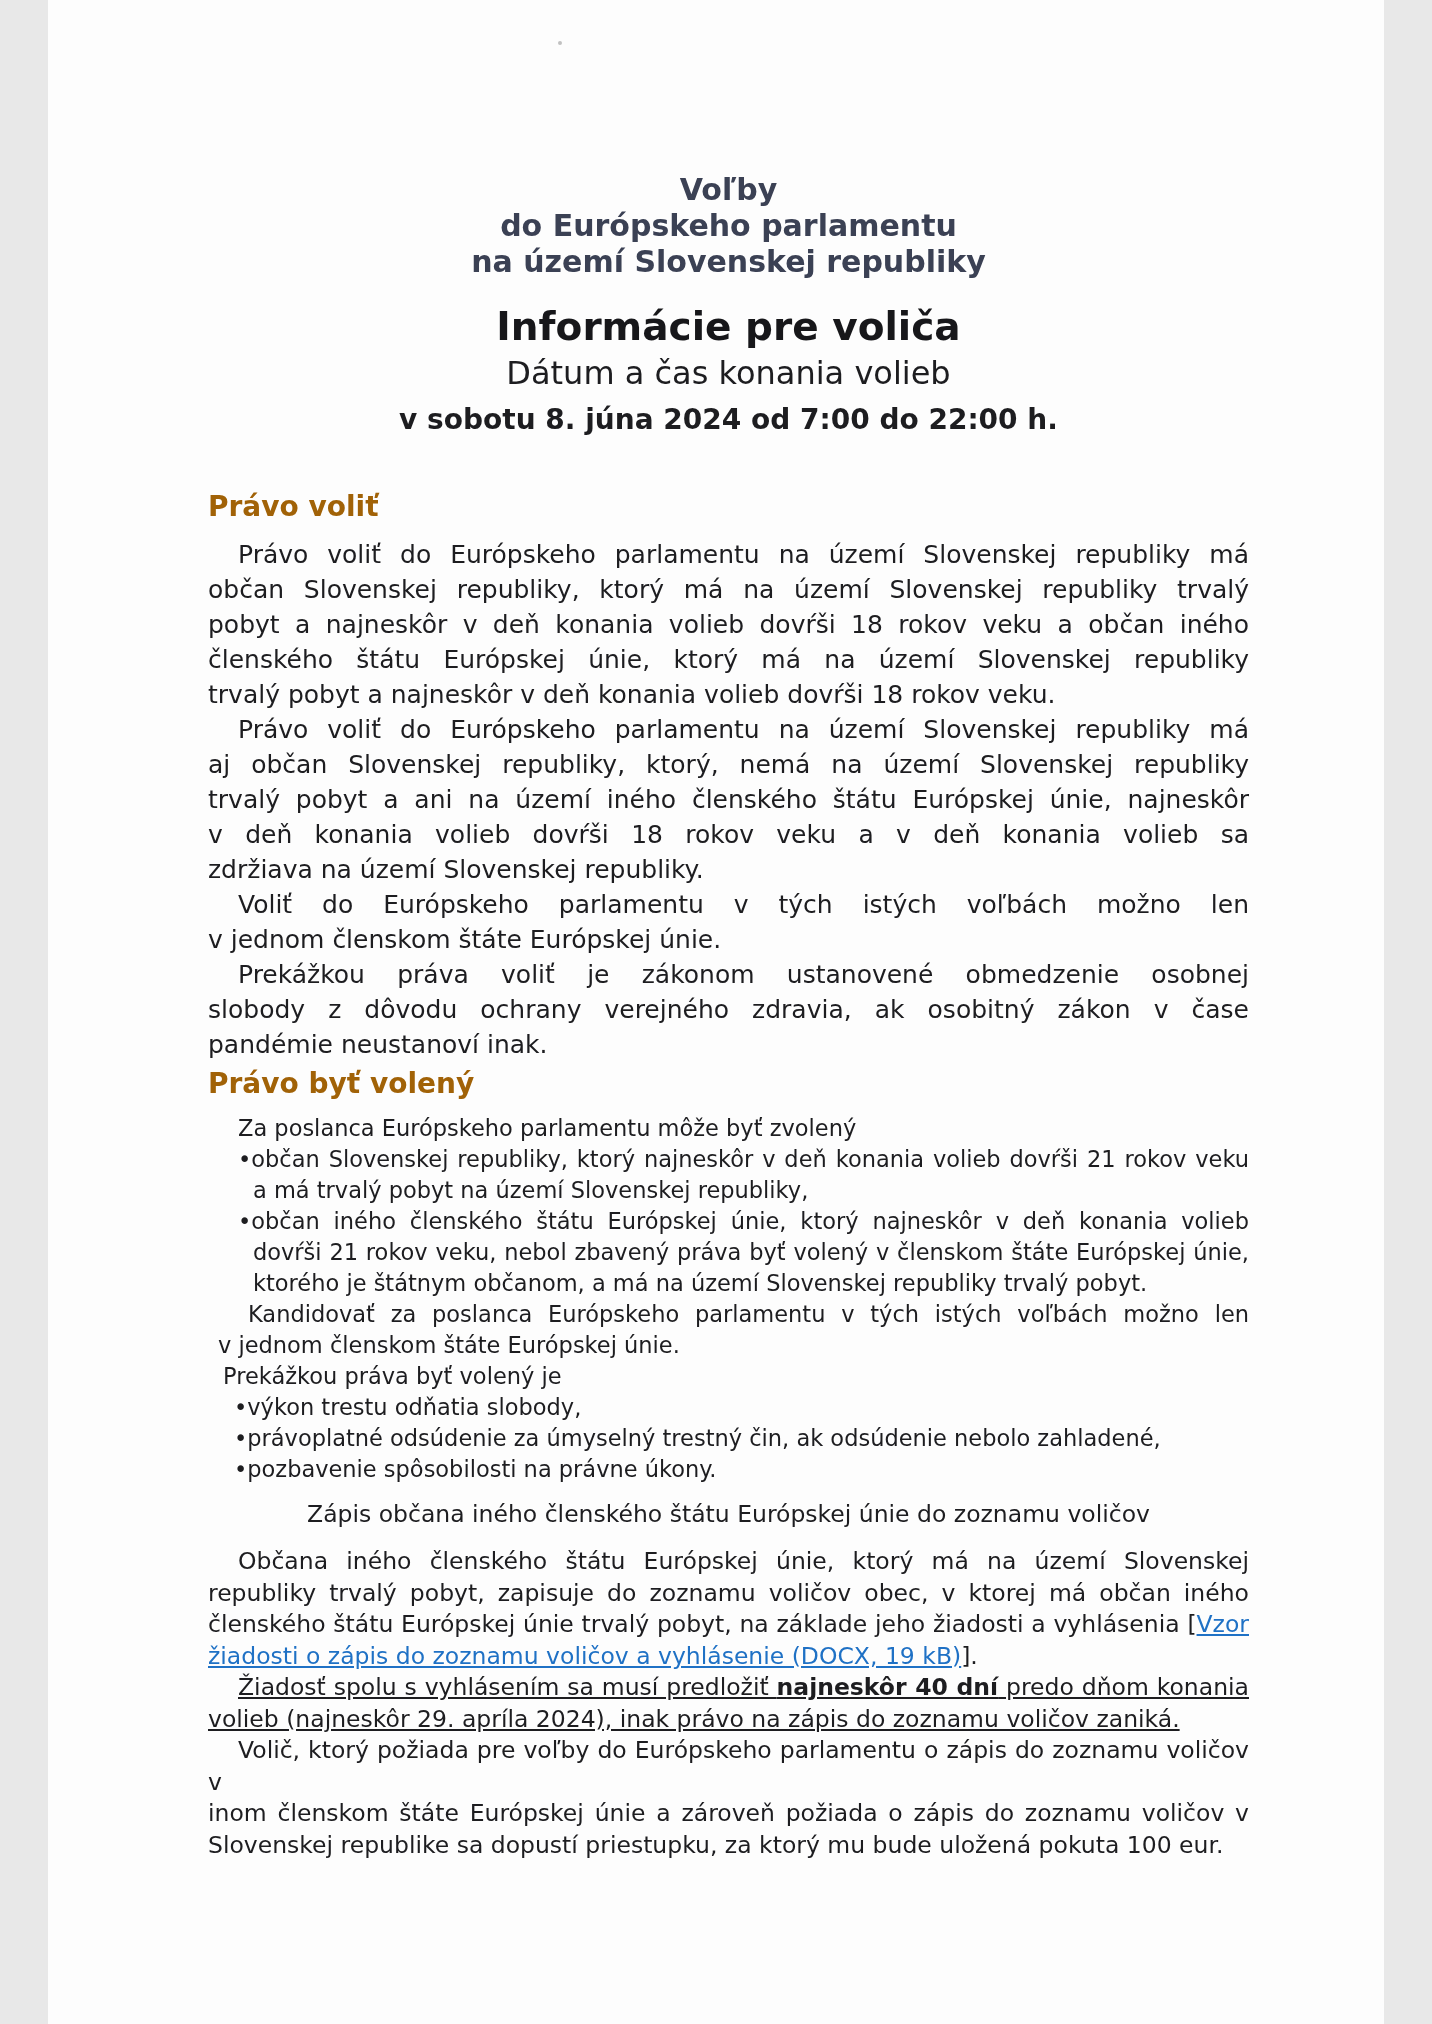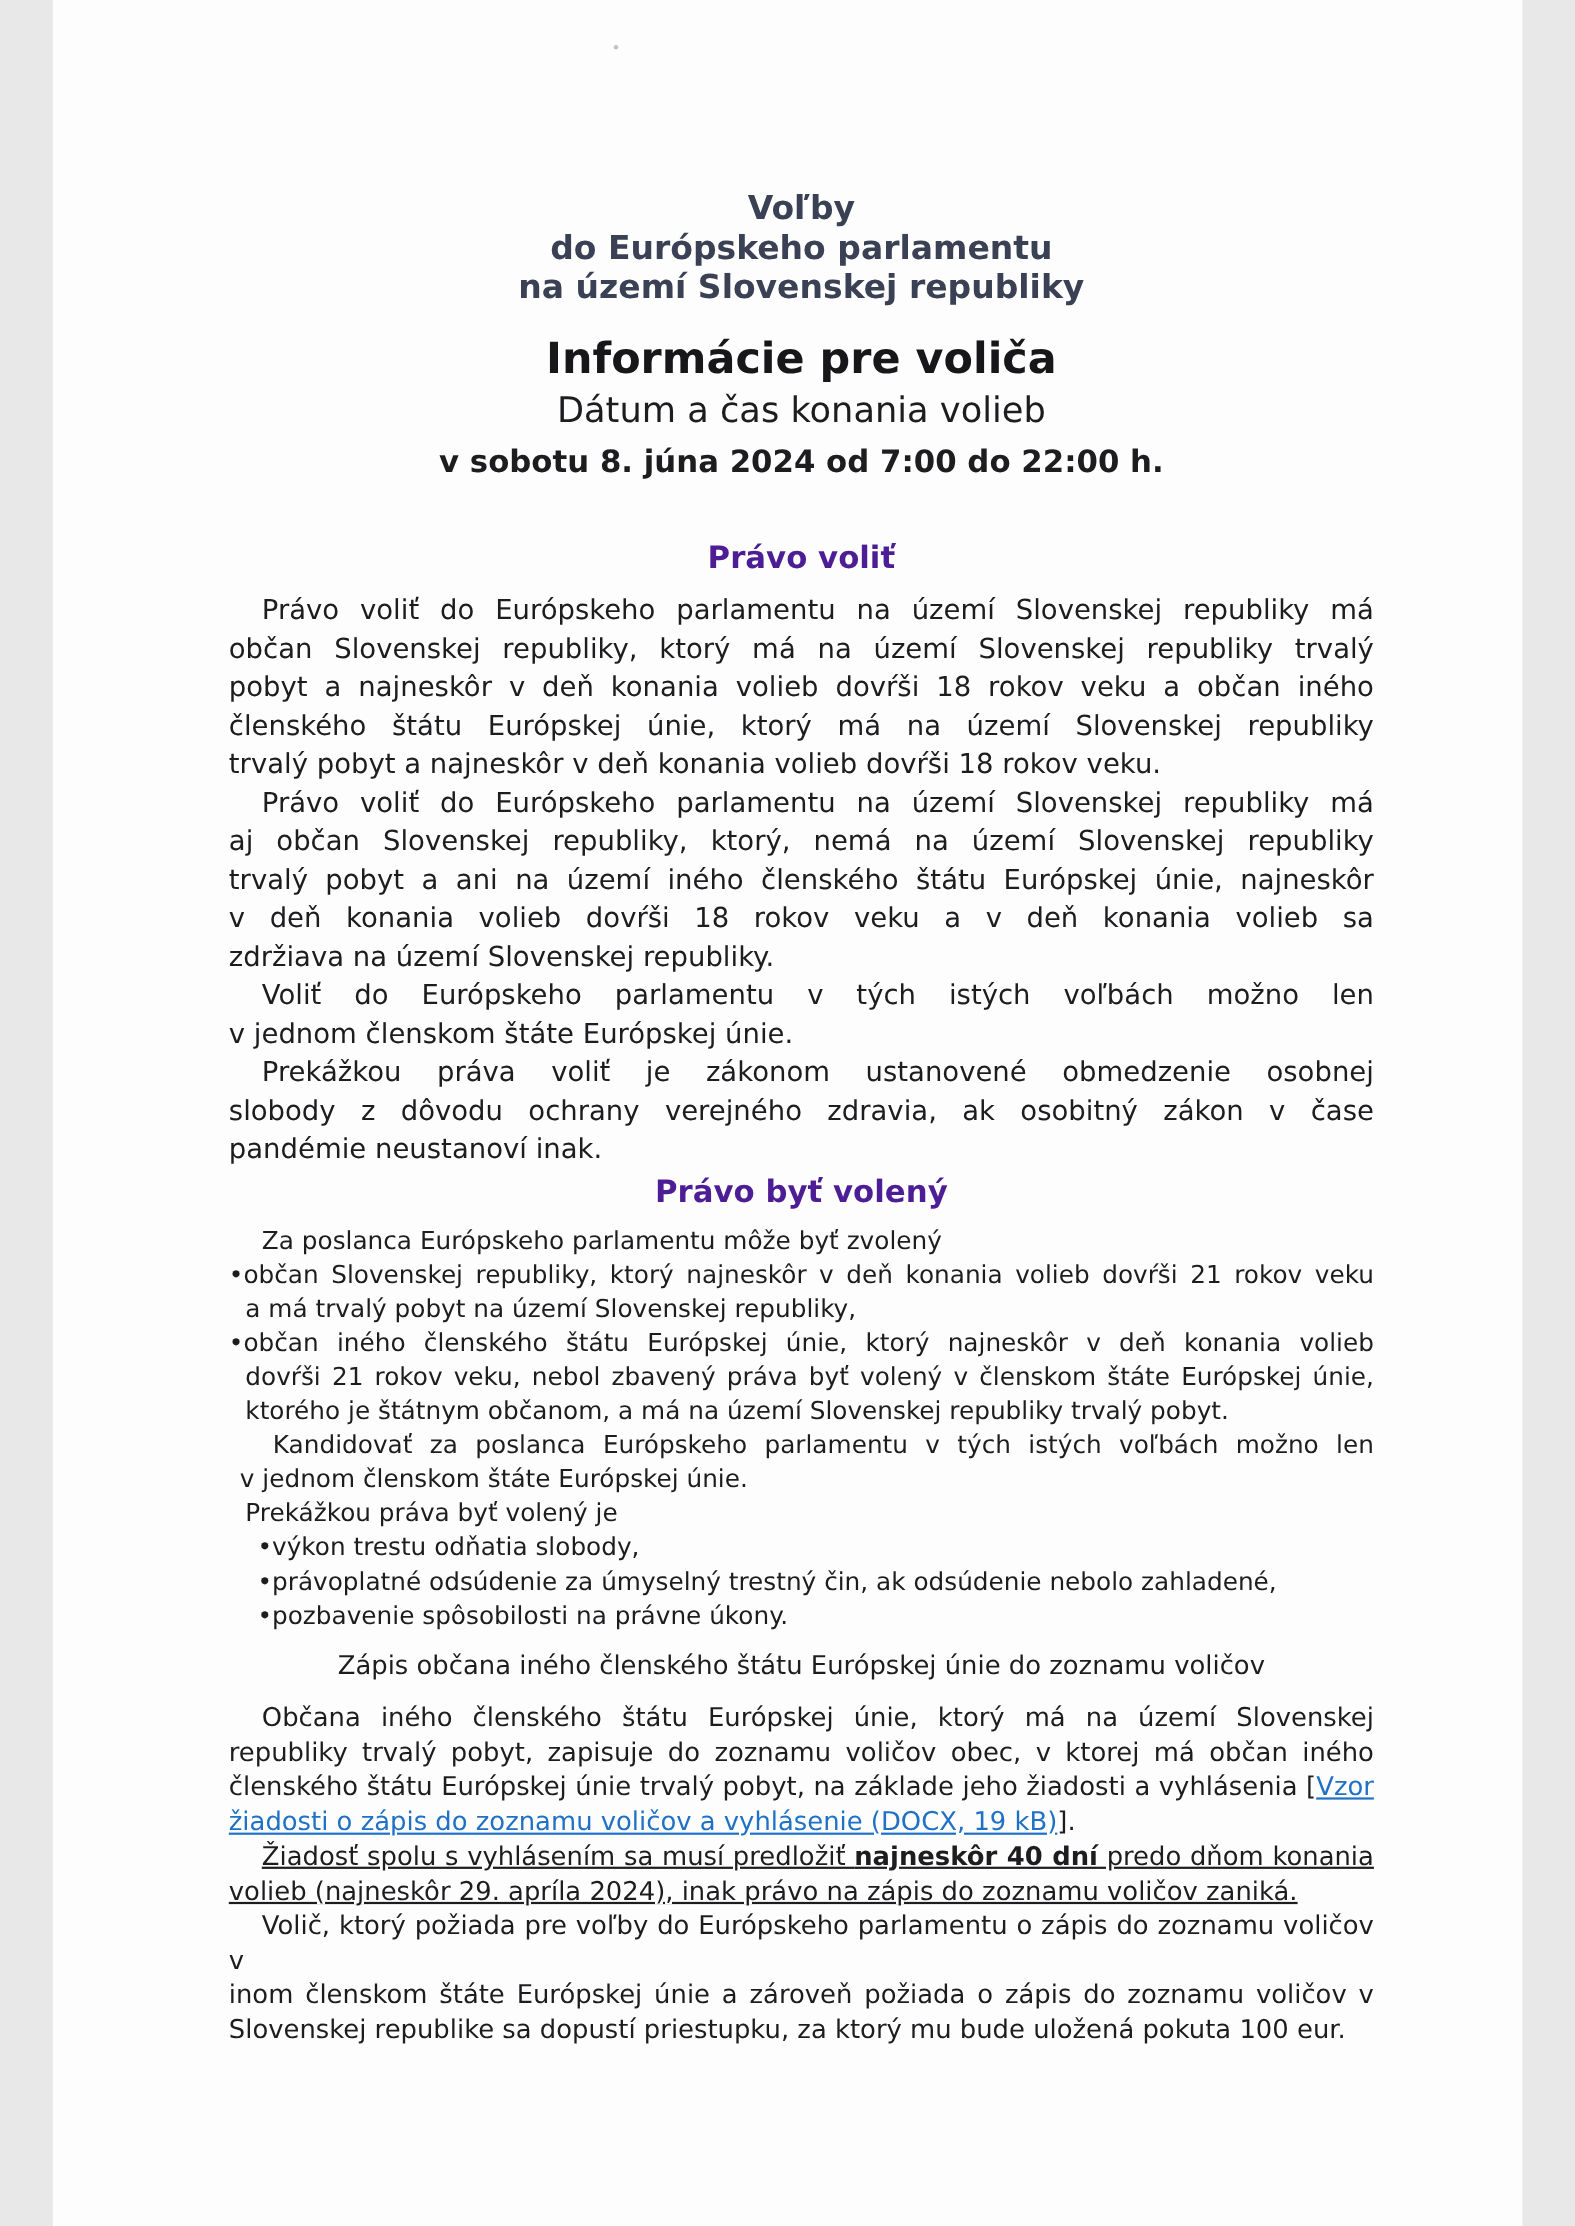--- a/index.html
+++ b/index.html
@@ -54,25 +54,24 @@
   .date-line {
     margin-top: 15px;
     text-align: center;
     font-weight: bold;
     font-size: 28px;
     line-height: 34px;
   }
 
   
   .section-heading {
-    text-align: center;
     font-weight: bold;
     font-size: 28px;
     line-height: 35px;
-    color: #4c1d95;
+    color: #a16207;
   }
   .sh-1 { margin-top: 52px; }
   .sh-2 { margin-top: 4px; }
   .sub-heading {
     margin-top: 14px;
     text-align: center;
     font-size: 23.5px;
     line-height: 31px;
   }
 
@@ -82,21 +81,21 @@
   .sec-sub  { font-size: 22.5px; line-height: 31px; }
   .sec-end  { font-size: 23.5px; line-height: 31.5px; }
 
   
   .jline { text-align: justify; text-align-last: justify; }
   .jline-last { text-align-last: left; }
   .para .jline-first { text-indent: 30px; }
   .bullet .jline:not(.jline-first) { padding-left: 15px; }
 
   .intro-line { margin-left: 30px; margin-top: 12px; }
-  .bullet { }
+  .bullet { margin-left: 30px; }
   .kandidovat { margin-left: 10px; }
   .prekazkou-intro { margin-left: 15px; }
   .prekazka { margin-left: 26px; }
 
   .flow-para {
     text-align: justify;
     text-indent: 30px;
   }
   .p-gap { margin-top: 16px; }
 

